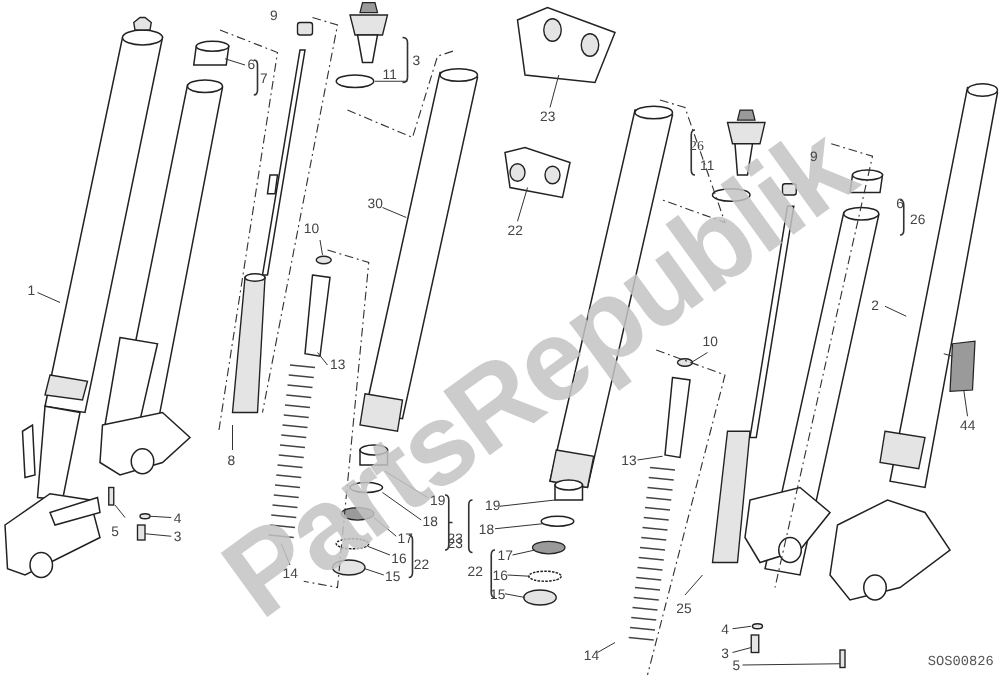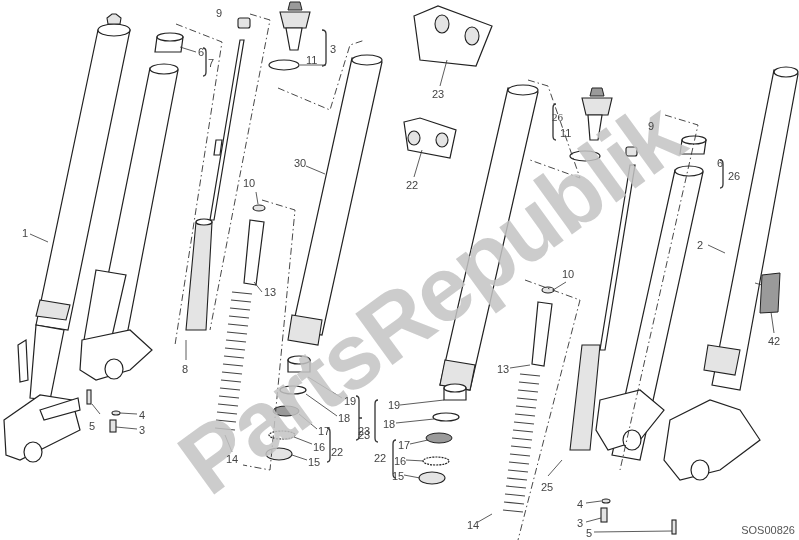--- a/index.html
+++ b/index.html
@@ -8,21 +8,21 @@
   .part { fill:#ffffff; stroke:#222; stroke-width:1.2; }
   .part-shade { fill:#e4e4e4; stroke:#222; stroke-width:1.1; }
   .part-dark { fill:#9a9a9a; stroke:#222; stroke-width:1; }
   .dash { fill:none; stroke:#333; stroke-width:0.9; stroke-dasharray:7 3 1.5 3; }
   .leader { fill:none; stroke:#333; stroke-width:0.8; }
   .brace { fill:none; stroke:#333; stroke-width:1.3; }
   .callout { position:absolute; font-size:11px; color:#444; line-height:1; white-space:nowrap; }
   .watermark { position:absolute; left:140px; top:180px; font-size:92px; font-weight:bold; color:#c4c4c4; opacity:0.85;
                transform:rotate(-36deg); transform-origin:0 0; white-space:nowrap; letter-spacing:-2px;
                font-family:"Liberation Sans", sans-serif; left:160px; top:430px; }
-  .code { position:absolute; right:4px; bottom:4px; font-size:11px; color:#555; }
+  .code { position:absolute; right:4px; bottom:4px; font-size:11px; color:#555;font-family:Liberation Mono, monospace; }
   .spring line { stroke:#444; stroke-width:1.1; }
 </style>
 </head>
 <body>
 
 <svg id="canvas" viewBox="0 0 799 540" xmlns="http://www.w3.org/2000/svg">
 
   <g>
     <path class="part" d="M98,30 L130,30 L68,330 L36,325 Z"></path>
     <ellipse class="part" cx="114" cy="30" rx="16" ry="6"></ellipse>
@@ -281,21 +281,21 @@
     <div class="callout" style="left: 358px; top: 426px;">23</div>
     <div class="callout" style="left: 308px; top: 457px;">15</div>
     <div class="callout" style="left: 432px; top: 89px;">23</div>
     <div class="callout" style="left: 406px; top: 180px;">22</div>
     <div class="callout" style="left: 552px; top: 112px; font-family: Liberation Serif, serif;">26</div>
     <div class="callout" style="left: 560px; top: 128px;">11</div>
     <div class="callout" style="left: 648px; top: 121px;">9</div>
     <div class="callout" style="left: 717px; top: 158px;">6</div>
     <div class="callout" style="left: 728px; top: 171px;">26</div>
     <div class="callout" style="left: 697px; top: 240px;">2</div>
-    <div class="callout" style="left: 768px; top: 336px;">42</div>
+    <div class="callout" style="left: 768px; top: 336px;">44</div>
     <div class="callout" style="left: 562px; top: 269px;">10</div>
     <div class="callout" style="left: 497px; top: 364px;">13</div>
     <div class="callout" style="left: 388px; top: 400px;">19</div>
     <div class="callout" style="left: 383px; top: 419px;">18</div>
     <div class="callout" style="left: 358px; top: 430px;">23</div>
     <div class="callout" style="left: 398px; top: 440px;">17</div>
     <div class="callout" style="left: 374px; top: 453px;">22</div>
     <div class="callout" style="left: 394px; top: 456px;">16</div>
     <div class="callout" style="left: 392px; top: 471px;">15</div>
     <div class="callout" style="left: 467px; top: 520px;">14</div>

